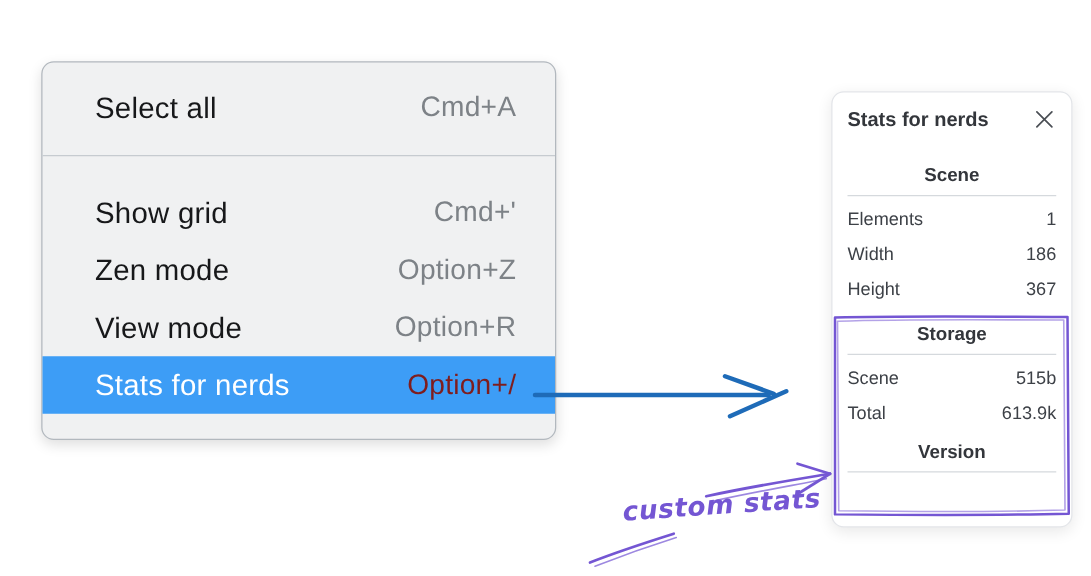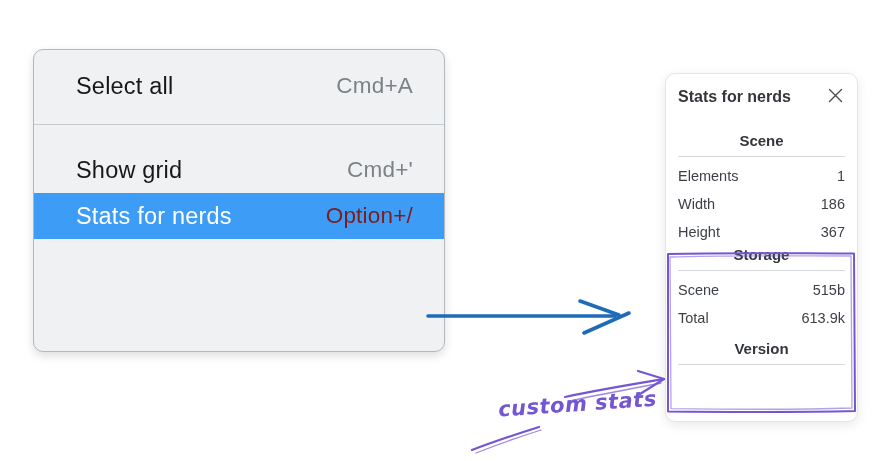--- a/index.html
+++ b/index.html
@@ -31,21 +31,21 @@
     box-sizing:border-box;background:#ffffff;
     border:1px solid #e3e5e9;border-radius:10px;
     box-shadow:0 3px 12px rgba(0,0,0,.09);
     padding:12px 12px 8px 12px;color:#3d4147;
   }
   .panel-header{display:flex;align-items:center;justify-content:space-between;height:22px;}
   .panel-title{font-weight:bold;font-size:16px;color:#33363b;}
   .close-btn{width:20px;height:20px;border:none;background:none;padding:2px;cursor:pointer;display:flex;align-items:center;justify-content:center;}
   .section-heading{text-align:center;font-weight:bold;font-size:15px;color:#33363b;}
   .mt-scene{margin-top:24px;}
-  .mt-storage{text-align:center;}
+  .mt-storage{margin-top:13px;text-align:center;}
   .mt-version{margin-top:8px;}
   .hr{border-top:1px solid #d5d9dd;margin:7px 0 5px 0;}
   .stat-row{display:flex;justify-content:space-between;font-size:14.5px;line-height:28px;}
   .stat-value{text-align:right;}
   .note{font-size:14.5px;line-height:26px;margin-top:2px;}
 
   
   .overlay{position:absolute;left:0;top:0;width:873px;height:461px;pointer-events:none;}
   .custom-stats-label{
     position:absolute;left:498px;top:392px;width:160px;
@@ -59,20 +59,28 @@
 
 <div class="menu">
   <div class="menu-item">
     <span>Select all</span>
     <span class="shortcut">Cmd+A</span>
   </div>
   <div class="menu-divider"></div>
   <div class="menu-item">
     <span>Show grid</span>
     <span class="shortcut">Cmd+'</span>
+  </div>
+  <div class="menu-item">
+    <span>Zen mode</span>
+    <span class="shortcut">Option+Z</span>
+  </div>
+  <div class="menu-item">
+    <span>View mode</span>
+    <span class="shortcut">Option+R</span>
   </div>
   <div class="menu-item selected">
     <span>Stats for nerds</span>
     <span class="shortcut">Option+/</span>
   </div>
 </div>
 
 <div class="panel">
   <div class="panel-header">
     <span class="panel-title">Stats for nerds</span>

